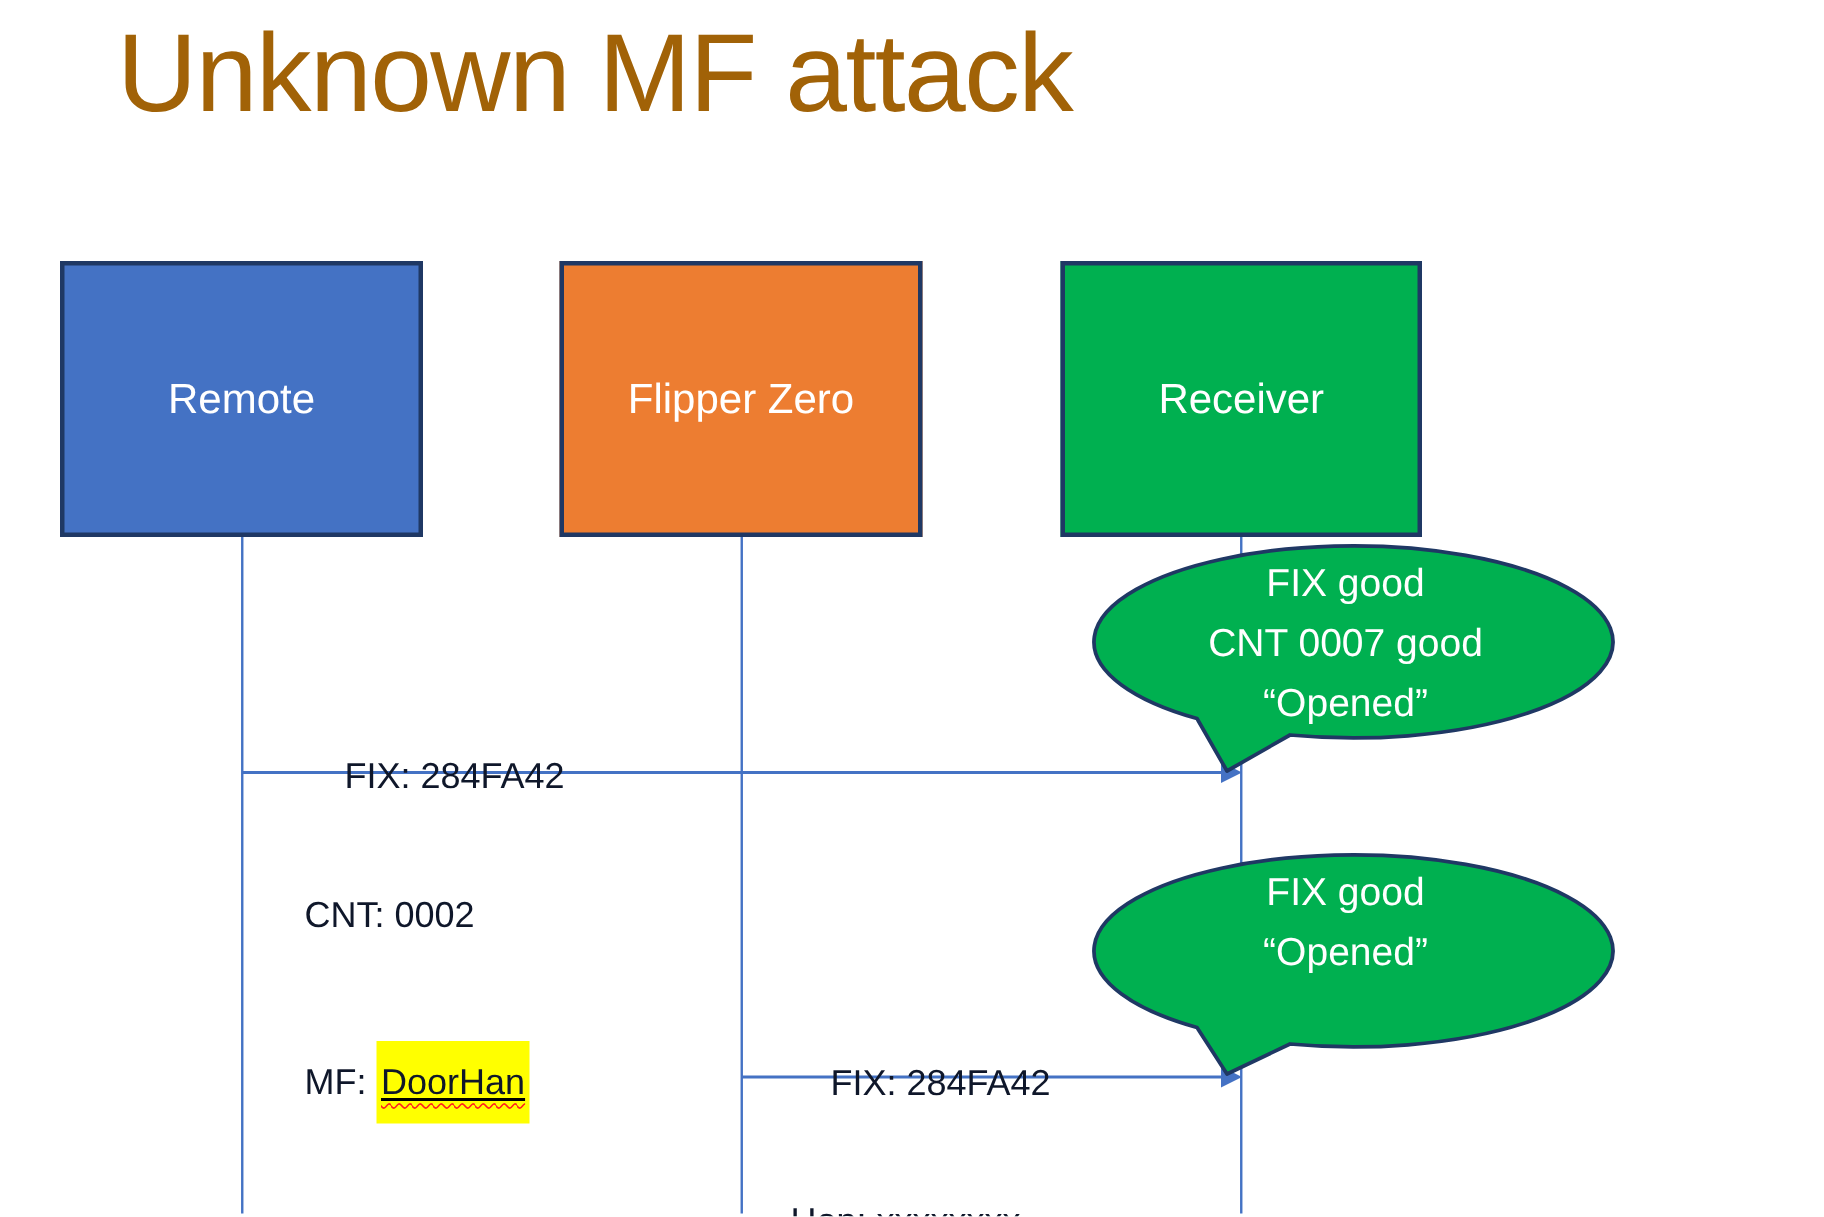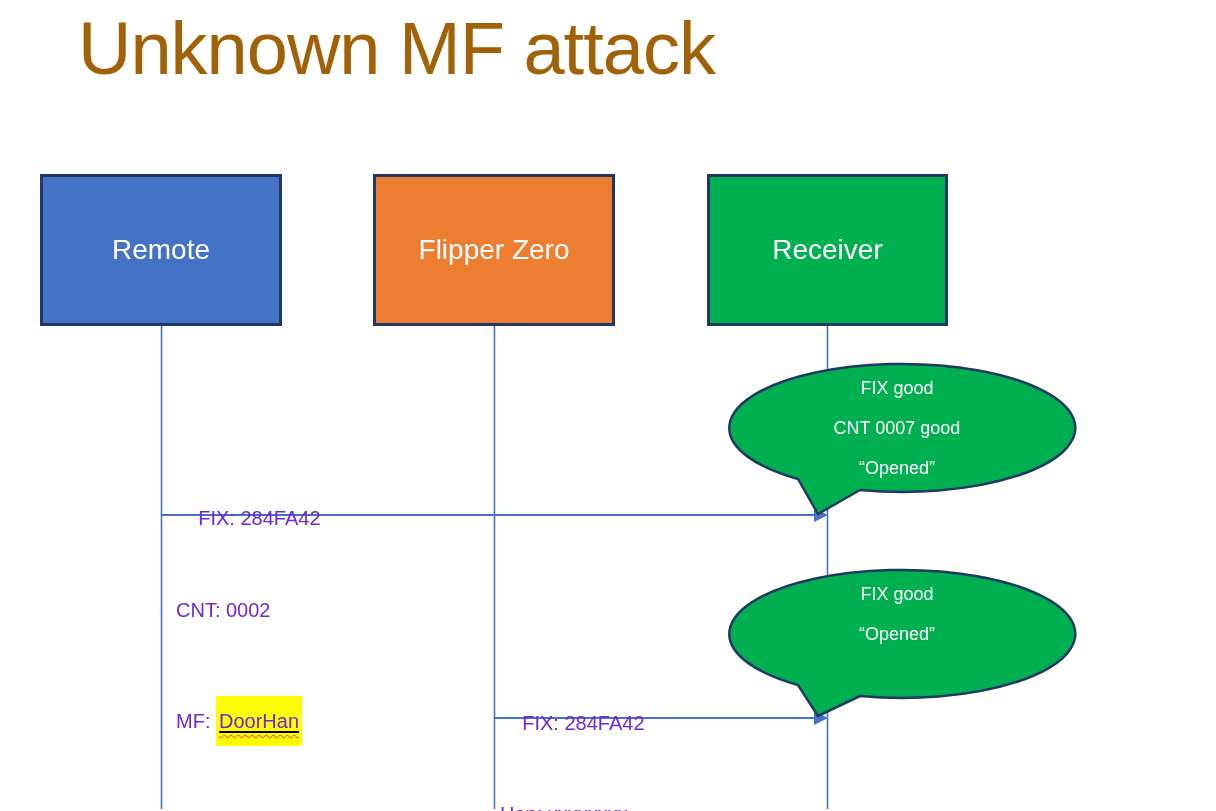--- a/index.html
+++ b/index.html
@@ -8,46 +8,46 @@
     font-family:"Liberation Sans",sans-serif;overflow:hidden;
   }
   
   .slide-title{
     position:absolute;left:74px;top:2px;margin:4px;
     font-size:74px;font-weight:300;letter-spacing:-1px;color:#a16207;
     font-family:"Liberation Sans",sans-serif;
   }
   
   .actor{
-    position:absolute;top:174px;height:152px;box-sizing:border-box;
+    position:absolute;top:174px;height:184px;box-sizing:border-box;
     border:3px solid #1F3864;display:flex;align-items:center;justify-content:center;
     color:#ffffff;font-size:28px;z-index:2;
   }
   .actor-remote{left:40px;width:242px;background:#4472C4;}
   .actor-flipper{left:373px;width:242px;background:#ED7D31;}
   .actor-receiver{left:707px;width:241px;background:#00B050;}
   
   .shape-layer{position:absolute;left:0;top:0;z-index:1;}
   
   .msg-label{
-    position:absolute;color:#6d28d9;font-size:20px;line-height:30px;
-    white-space:pre;z-index:3;
+    position:absolute;color:#0f172a;font-size:24px;line-height:30px;
+    white-space:pre;z-index:3;margin-left:27px;
   }
   .msg-below{line-height:37px;}
   .msg1-above{left:176px;top:473px;}
   .msg1-below{left:176px;top:518px;}
   .msg2-above{left:500px;top:678px;}
   .msg2-below{left:500px;top:722px;}
   .hl{background:#FFFF00;padding:14px 3px;}
   .ul{text-decoration:underline;text-decoration-color:#000;text-decoration-thickness:1.5px;text-underline-offset:3px;}
   .squiggle{text-decoration:underline wavy #FF1F1F;text-decoration-thickness:1px;text-underline-offset:6px;}
   
   .callout-text{
     position:absolute;width:330px;text-align:center;color:#ffffff;
-    font-size:18px;line-height:40px;z-index:3;
+    font-size:26px;line-height:40px;z-index:3;
   }
   .callout1-text{left:732px;top:368px;}
   .callout2-text{left:732px;top:574px;}
 </style>
 </head>
 <body>
 
 <div id="stage">
 
   <h1 class="slide-title">Unknown MF attack</h1>

